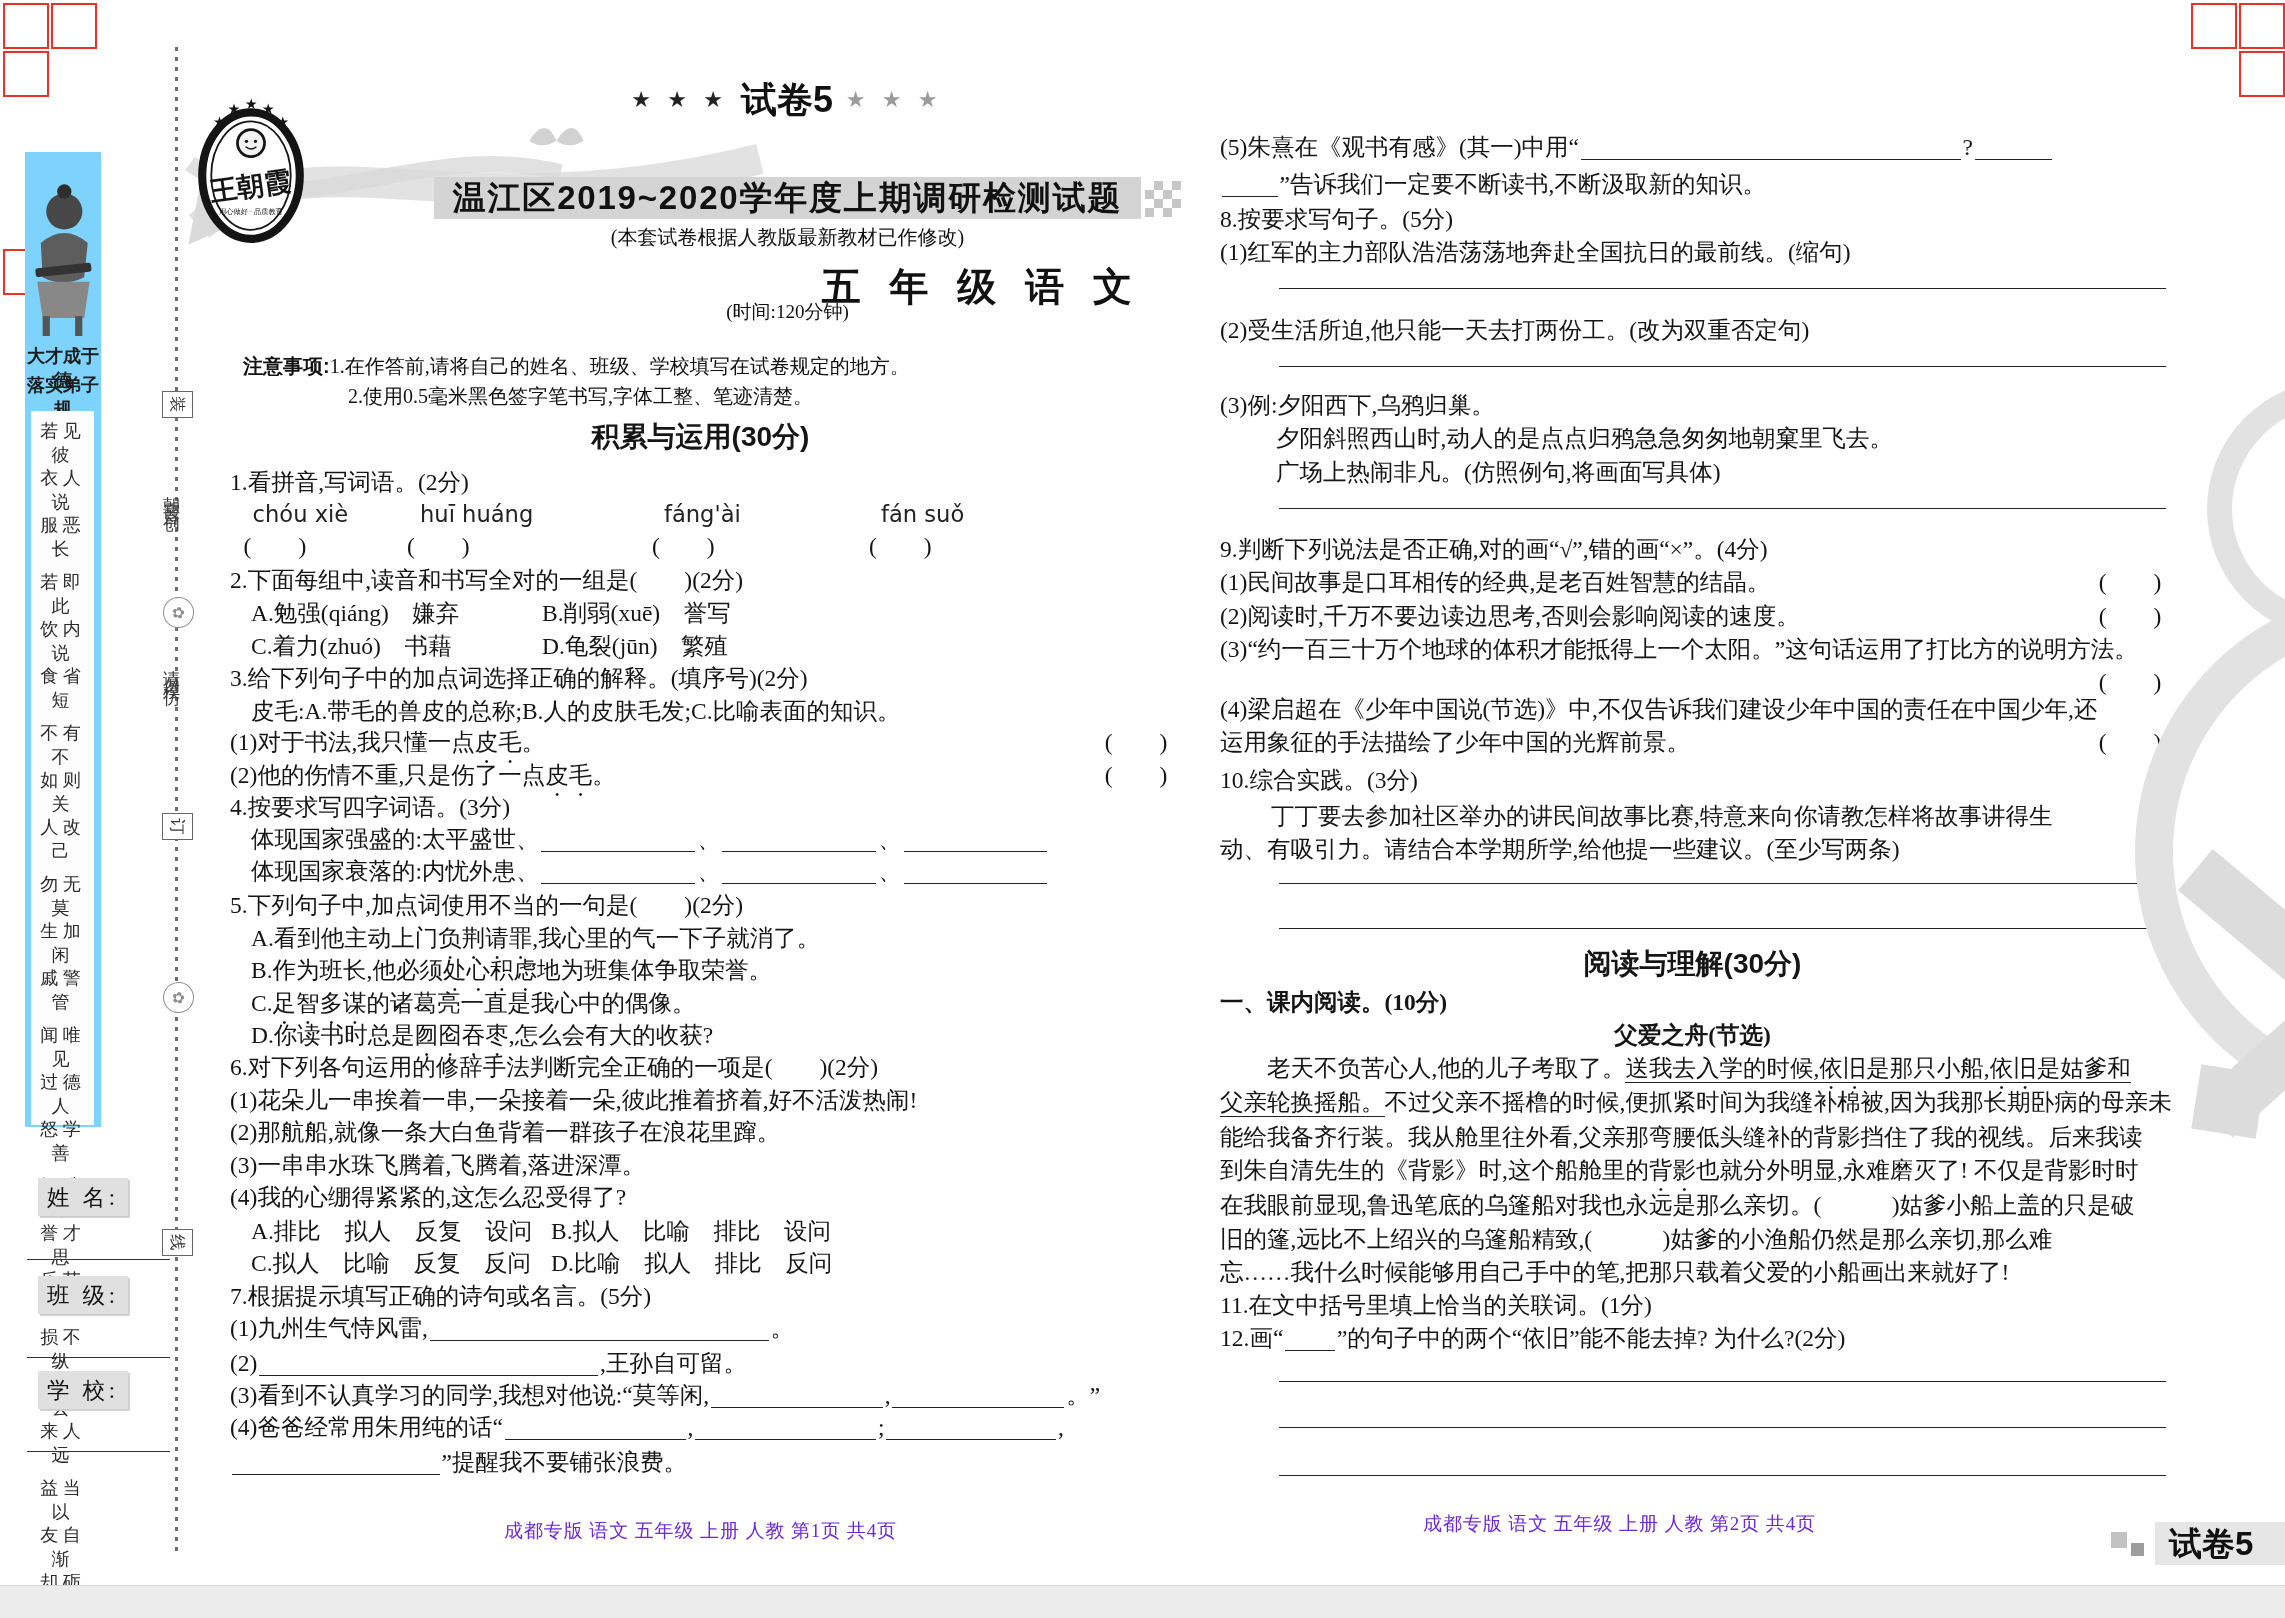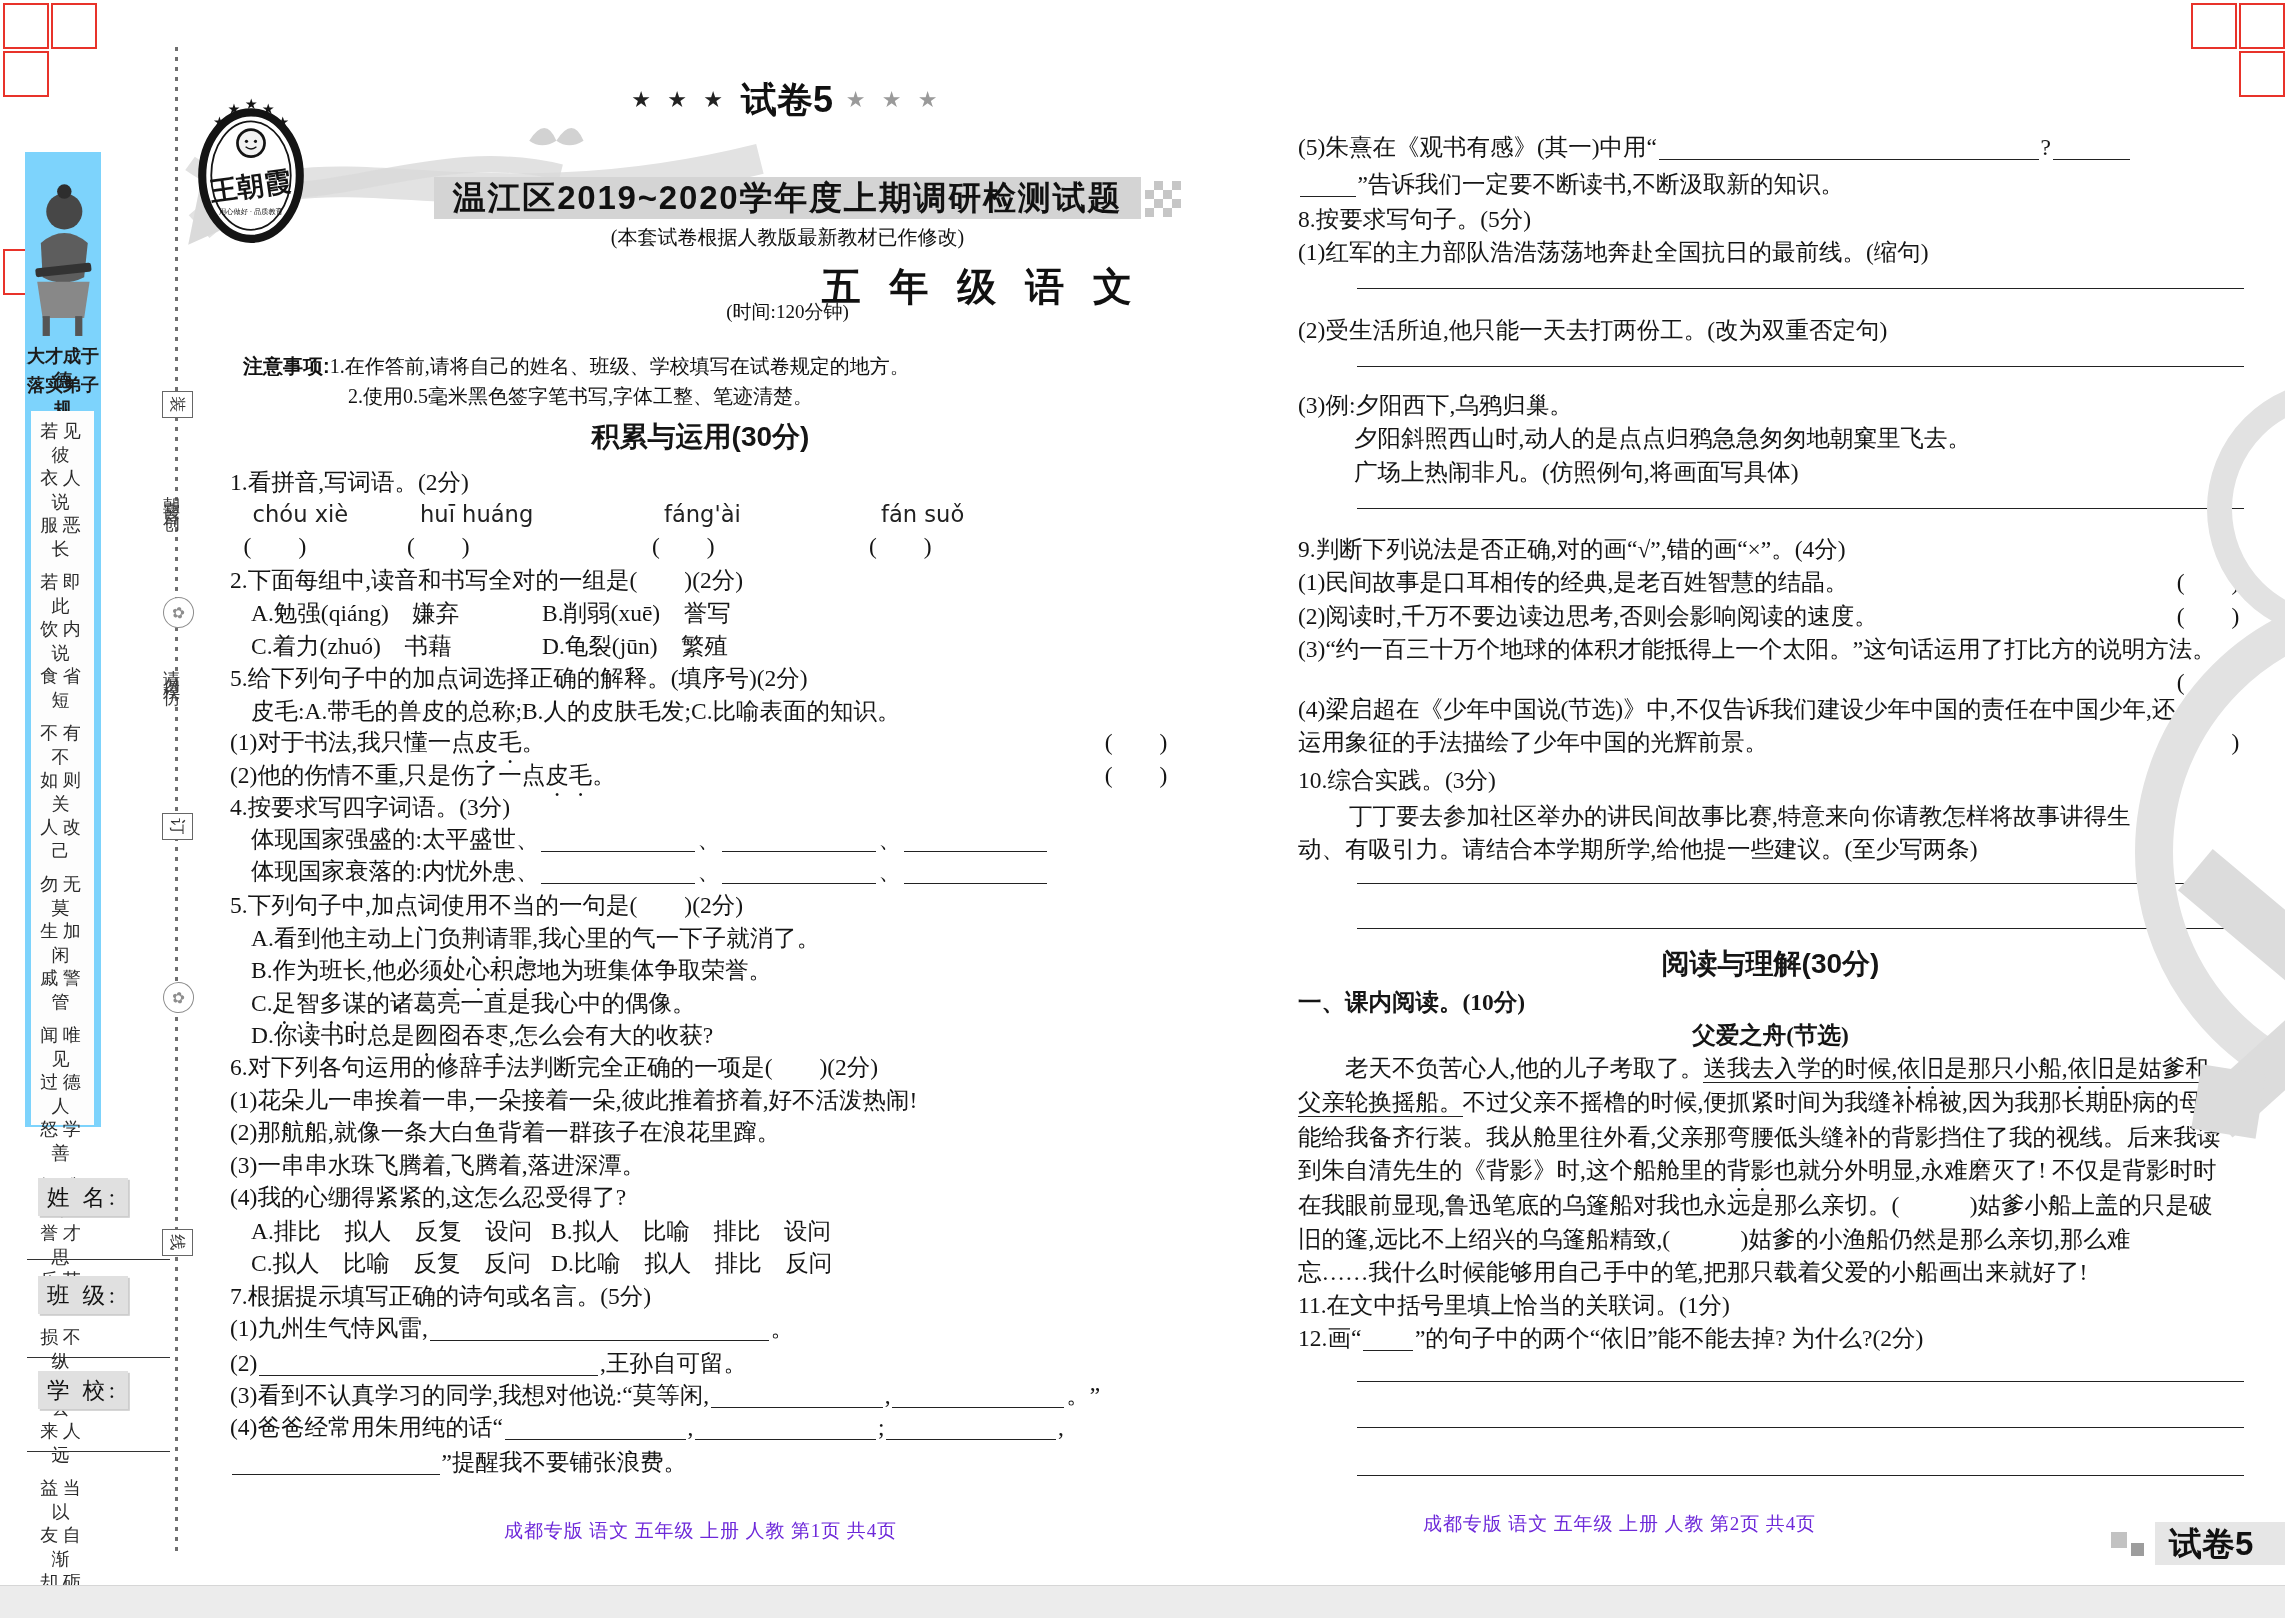--- a/index.html
+++ b/index.html
@@ -1,21 +1,21 @@
 <!DOCTYPE html>
 <html style="font-size:14.5px"><head>
 <meta charset="utf-8">
 <style>
   html,body{margin:0;padding:0;background:#fff;}
   #canvas{position:relative;width:2286px;height:1618px;background:#ffffff;overflow:hidden;
           font-family:"Liberation Serif","DejaVu Serif",serif;color:#111;}
   
   .col{position:absolute;top:0;height:1618px;}
   #colL{left:230px;width:941px;}
-  #colR{left:1298px;width:945px;}
+  #colR{left:1220px;width:945px;}
   .xline{position:absolute;left:0;width:100%;height:33px;font-size:23.5px;line-height:32px;
          white-space:nowrap;color:#151515;}
   .xline.sec{font-weight:bold;font-size:28px;text-align:center;font-family:"Liberation Sans","DejaVu Sans",sans-serif;}
   .xline.bold{font-weight:bold;}
   .xline.center{text-align:center;font-weight:bold;}
   .xline.pin{font-family:"DejaVu Sans","Liberation Sans",sans-serif;font-size:22.6px;color:#222;}
   .colspan{position:absolute;top:0;}
   .tail{position:absolute;right:3.6px;top:0;}
   .bl{display:inline-block;border-bottom:1.8px solid #222;height:23.5px;margin:0 1.8px;vertical-align:-4.5px;}
   .u{border-bottom:1.8px solid #222;padding-bottom:0.9px;}
@@ -212,21 +212,21 @@
       </div>
       <div class="xline " style="top: 564px;"><span>2.下面每组中,读音和书写全对的一组是(　　)(2分)</span></div>
       <div class="xline " style="top: 597px;">
         <span class="colspan" style="left: 21px;">A.勉强(qiáng)　嫌弃</span>
         <span class="colspan" style="left: 312px;">B.削弱(xuē)　誉写</span>
       </div>
       <div class="xline " style="top: 630px;">
         <span class="colspan" style="left: 21px;">C.着力(zhuó)　书藉</span>
         <span class="colspan" style="left: 312px;">D.龟裂(jūn)　繁殖</span>
       </div>
-      <div class="xline " style="top: 662px;"><span>5.给下列句子中的加点词选择正确的解释。(填序号)(2分)</span></div>
+      <div class="xline " style="top: 662px;"><span>3.给下列句子中的加点词选择正确的解释。(填序号)(2分)</span></div>
       <div class="xline " style="top: 695px; padding-left: 21px;"><span>皮毛:A.带毛的兽皮的总称;B.人的皮肤毛发;C.比喻表面的知识。</span></div>
       <div class="xline " style="top: 726px;"><span>(1)对于书法,我只懂一点</span><span class="d">皮毛</span><span>。</span><span class="tail">(　　)</span></div>
       <div class="xline " style="top: 759px;"><span>(2)他的伤情不重,只是伤了一点</span><span class="d">皮毛</span><span>。</span><span class="tail">(　　)</span></div>
       <div class="xline " style="top: 791px;"><span>4.按要求写四字词语。(3分)</span></div>
       <div class="xline " style="top: 823px; padding-left: 21px;"><span>体现国家强盛的:太平盛世、</span><span class="bl" style="width: 154px;"></span><span>、</span><span class="bl" style="width: 154px;"></span><span>、</span><span class="bl" style="width: 143px;"></span></div>
       <div class="xline " style="top: 855px; padding-left: 21px;"><span>体现国家衰落的:内忧外患、</span><span class="bl" style="width: 154px;"></span><span>、</span><span class="bl" style="width: 154px;"></span><span>、</span><span class="bl" style="width: 143px;"></span></div>
       <div class="xline " style="top: 889px;"><span>5.下列句子中,加点词使用不当的一句是(　　)(2分)</span></div>
       <div class="xline " style="top: 922px; padding-left: 21px;"><span>A.看到他主动上门</span><span class="d">负荆请罪</span><span>,我心里的气一下子就消了。</span></div>
       <div class="xline " style="top: 954px; padding-left: 21px;"><span>B.作为班长,他必须</span><span class="d">处心积虑</span><span>地为班集体争取荣誉。</span></div>
       <div class="xline " style="top: 987px; padding-left: 21px;"><span>C.</span><span class="d">足智多谋</span><span>的诸葛亮一直是我心中的偶像。</span></div>

